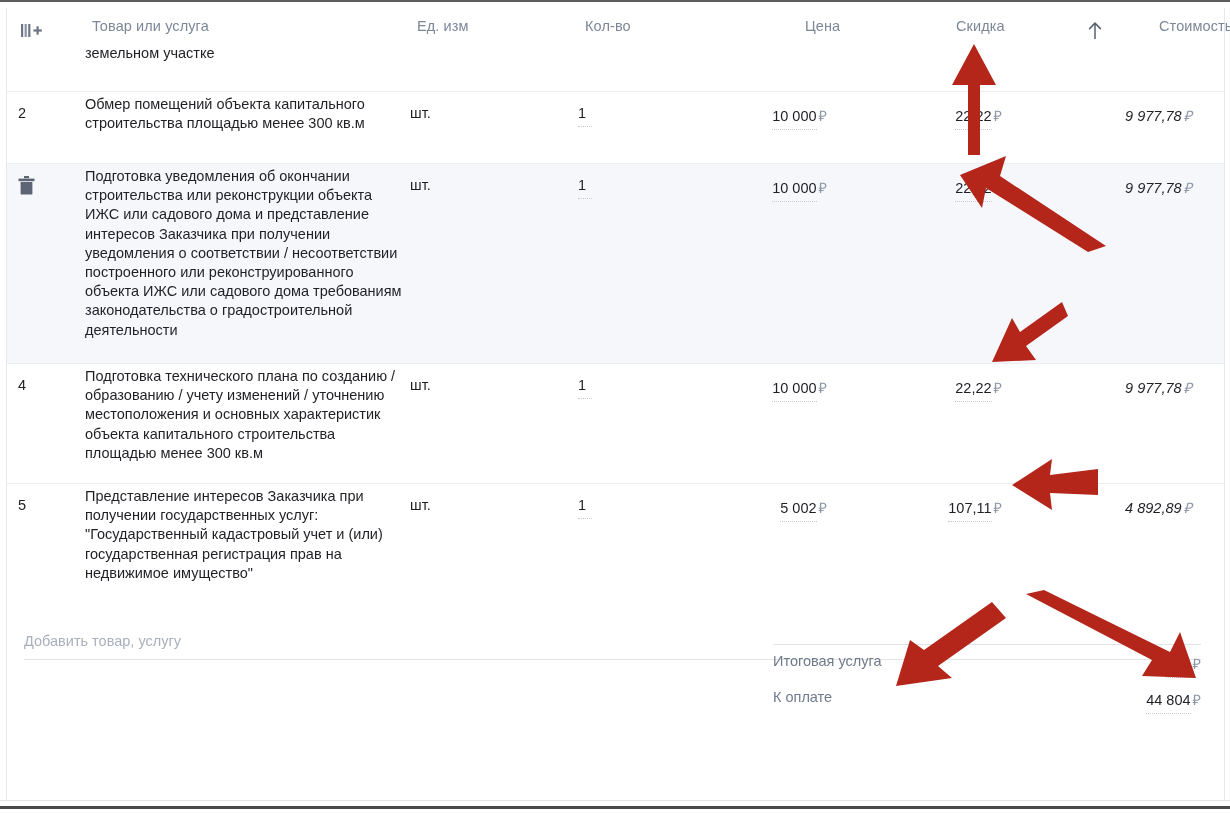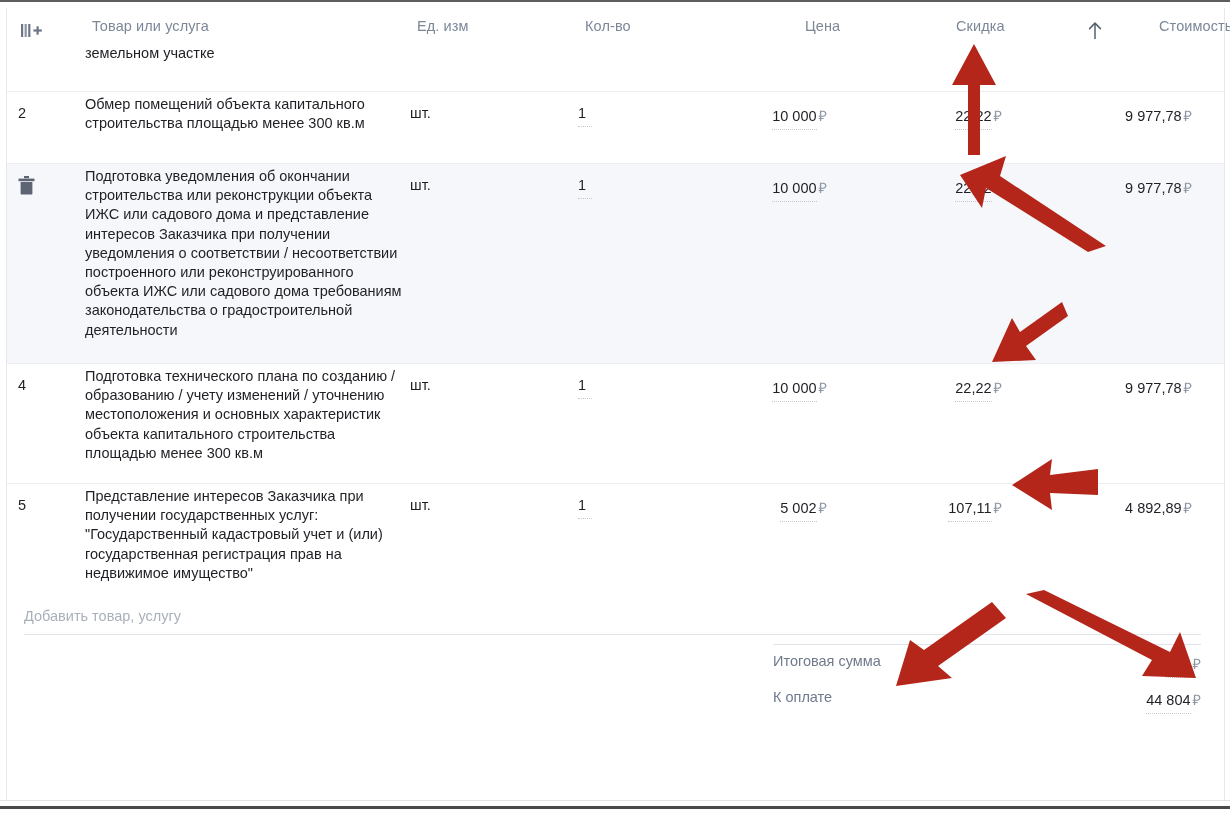--- a/index.html
+++ b/index.html
@@ -81,21 +81,21 @@
   .row.selected { background: #f6f7fb; }
 
   .cell { position: absolute; font-size: 14.5px; color: #222228; }
 
   .c-num   { left: 11px;  top: 13px; color:#1f1f25; font-size: 14.5px; }
   .c-name  { left: 78px;  top: 3px; width: 322px; line-height: 19.2px; color:#1f1f25; }
   .c-unit  { left: 403px; top: 13px; color:#1f1f25; }
   .c-qty   { left: 571px; top: 13px; color:#1f1f25; }
   .c-price { left: 700px; top: 13px; width: 120px; text-align: right; color:#1f1f25; }
   .c-disc  { left: 860px; top: 13px; width: 135px; text-align: right; color:#1f1f25; }
-  .c-cost  { left: 1040px;top: 13px; width: 145px; text-align: right; color:#1f1f25; }
+  .c-cost  { left: 1040px;top: 13px; width: 145px; text-align: right; color:#1f1f25;font-style:italic; }
 
   .rub { color: #8d97a6; margin-left: 2px; }
 
   
   .ed { position: relative; display: inline-block; }
   .ed::after {
     content: "";
     position: absolute;
     left: 0; right: 0; bottom: -6px;
     border-bottom: 1px dotted #c6c9d0;
@@ -109,21 +109,21 @@
     cursor: pointer;
   }
 
   
   .row-clip { height: 47px; }
   .row-clip .c-name { top: -20px; }
 
   
   .add-row {
     position: absolute;
-    left: 24px; top: 607px;
+    left: 24px; top: 632px;
     width: 1177px;
   }
   .add-input {
     width: 1177px;
     border: none;
     border-bottom: 1px solid #e2e4e8;
     outline: none;
     font-family: "Liberation Sans", sans-serif;
     font-size: 14.5px;
     color: #1f1f25;
@@ -250,21 +250,21 @@
       </div>
     </div>
 
   <div class="add-row">
     <input class="add-input" type="text" placeholder="Добавить товар, услугу" style="">
   </div>
 
   <div class="totals-sep"></div>
   <div class="totals" id="totals-container">
       <div class="total-row">
-        <span class="total-label">Итоговая сумма</span>
+        <span class="total-label">Итоговая услуга</span>
         <span class="total-value"><span class="ed">196</span><span class="rub">₽</span></span>
       </div>
       <div class="total-row">
         <span class="total-label">К оплате</span>
         <span class="total-value"><span class="ed">44 804</span><span class="rub">₽</span></span>
       </div>
     </div>
 
   <svg class="arrow" style="left:930px; top:40px;" width="90" height="115" viewBox="0 0 90 115">
     <path d="M38 115 L38 45 L22 45 L44 4 L66 45 L50 45 L50 115 Z" fill="#b5261a"></path>

